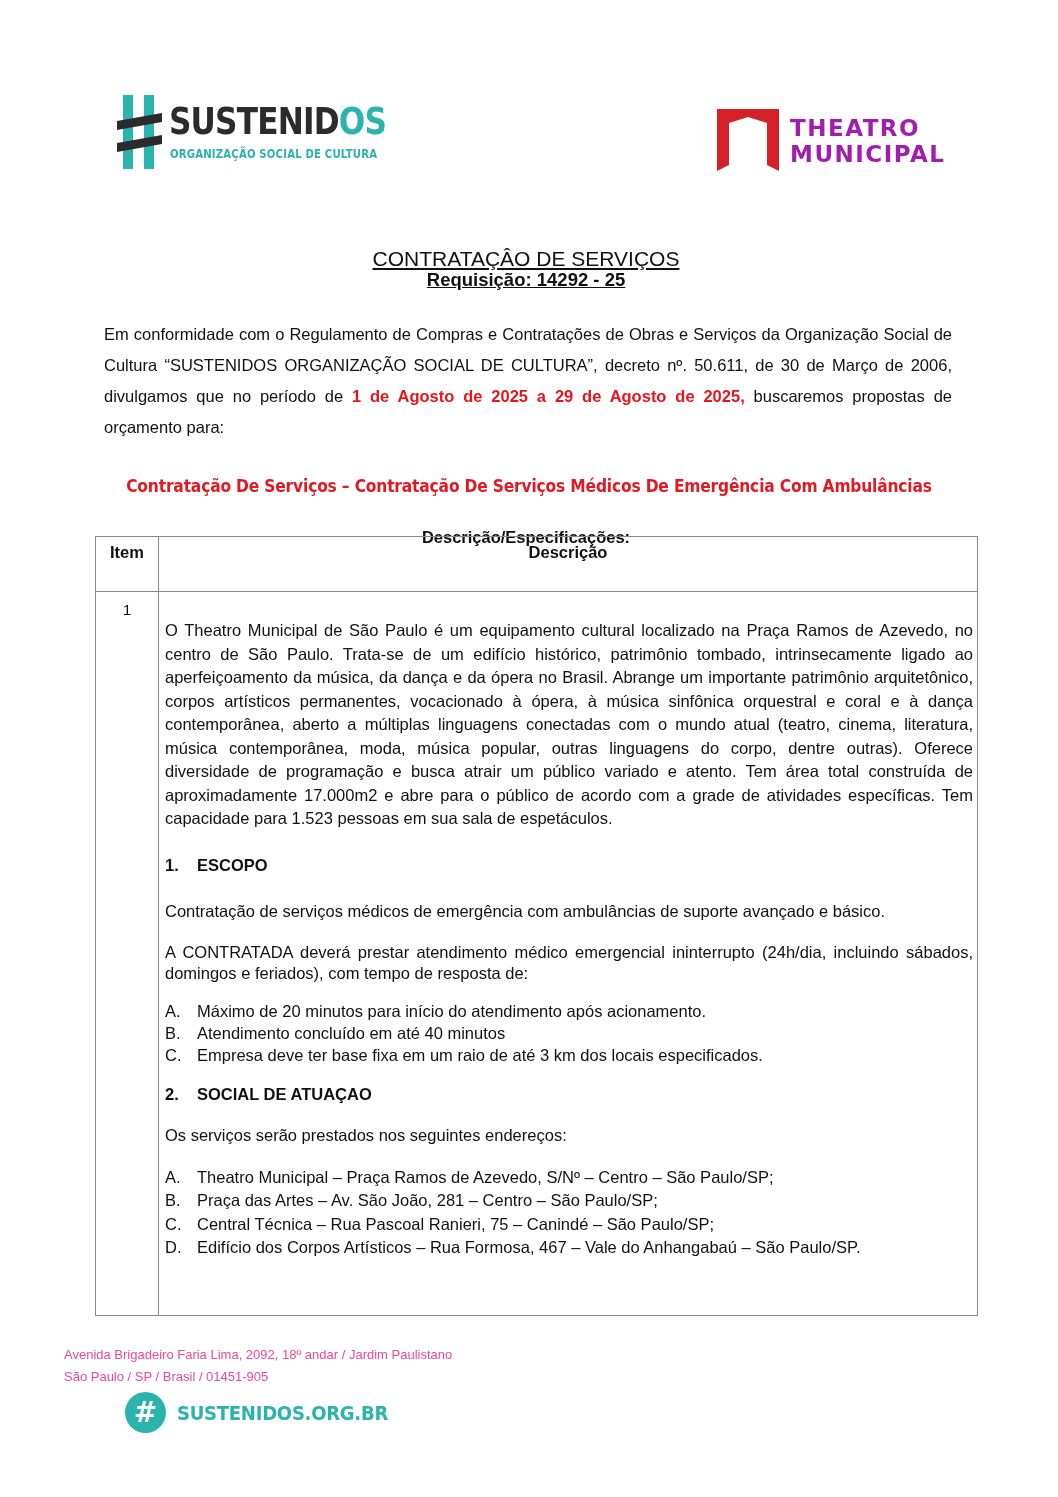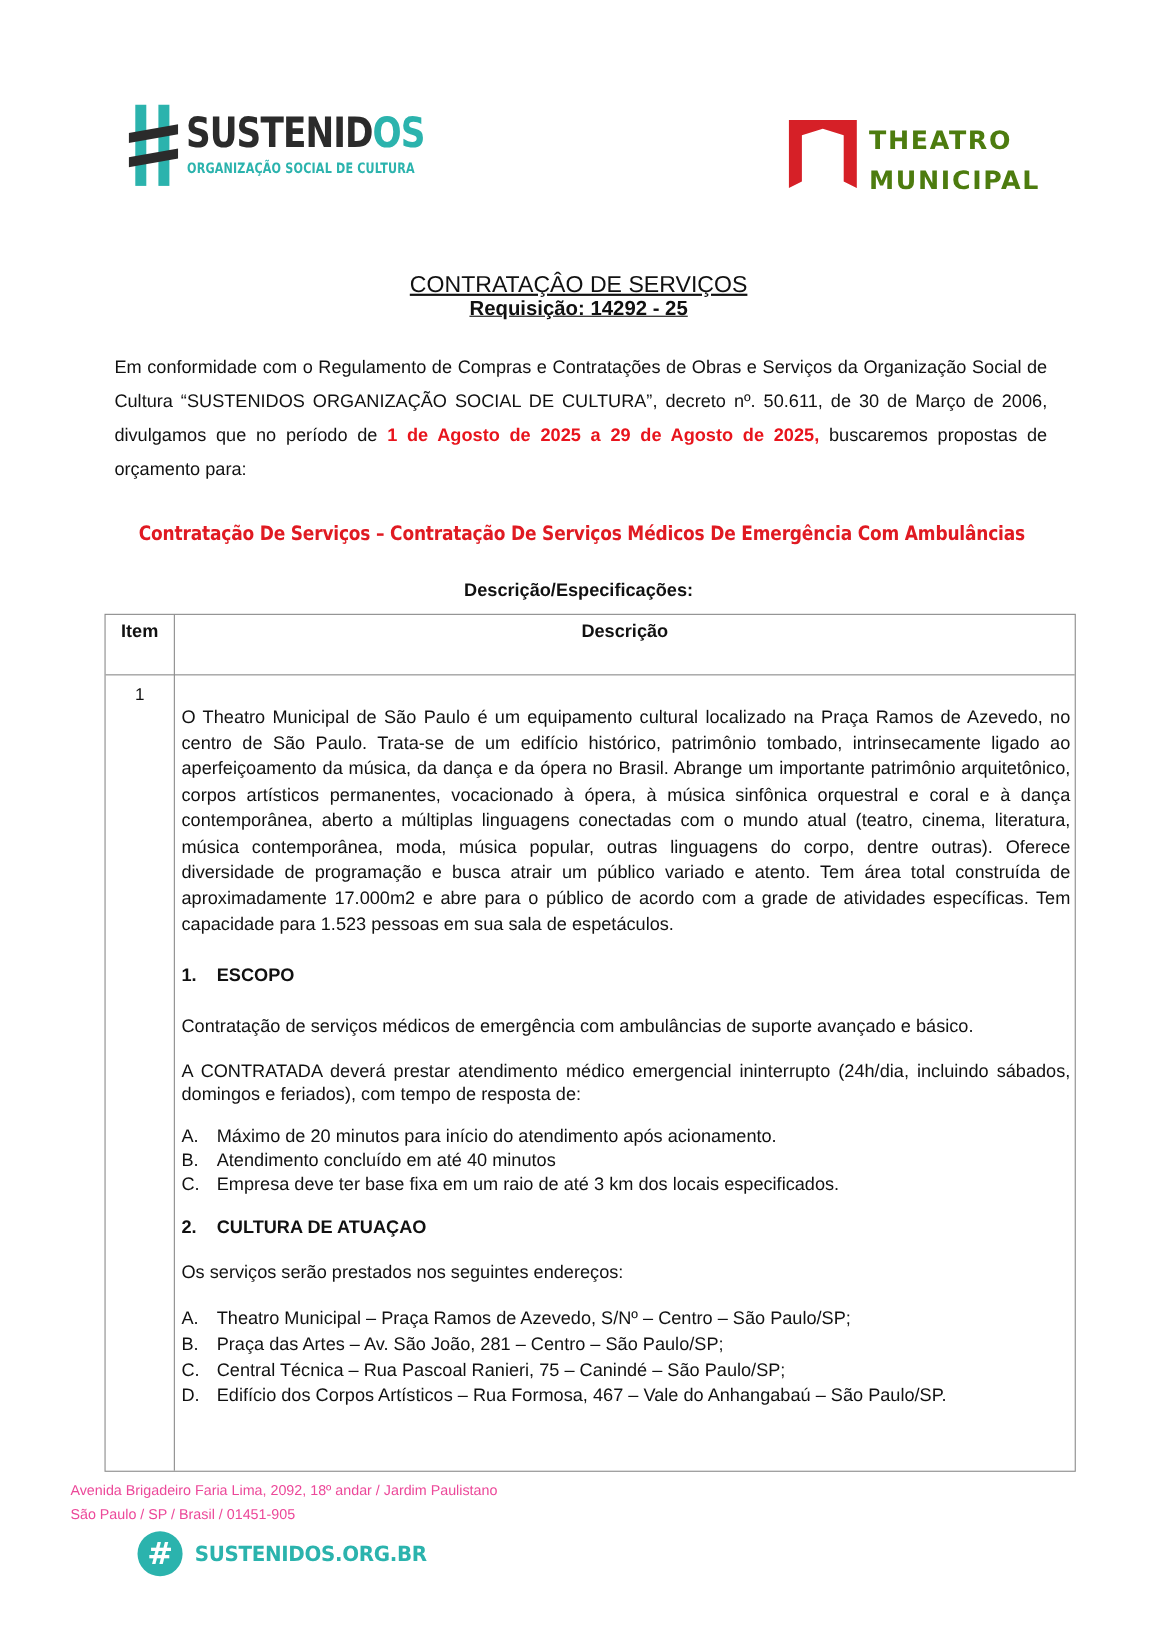--- a/index.html
+++ b/index.html
@@ -10,36 +10,36 @@
   
   .logo-sust { left:117px; top:95px; width:250px; height:80px; }
   .logo-sust .hash { position:absolute; left:0; top:0; width:45px; height:74px; }
   .logo-sust .word { position:absolute; left:52px; top:6px; font-family:"DejaVu Sans", sans-serif;
         font-weight:bold; font-size:38px; letter-spacing:-1px; line-height:40px; color:#2b2b2b; transform:scaleX(0.82); transform-origin:left top; white-space:nowrap; }
   .logo-sust .word .accent { color:#2bb3ad; }
   .logo-sust .sub { position:absolute; left:53px; top:51px; font-family:"DejaVu Sans", sans-serif; font-weight:bold; font-size:13px; color:#2bb3ad; transform:scaleX(0.78); transform-origin:left top; white-space:nowrap; letter-spacing:0.2px; }
 
   .logo-theatro { left:717px; top:109px; width:240px; height:64px; }
   .logo-theatro .arch { position:absolute; left:0; top:0; width:62px; height:62px; }
-  .logo-theatro .t1, .logo-theatro .t2 { position:absolute; left:73px; font-family:"DejaVu Sans", sans-serif; font-weight:bold; font-size:23px; letter-spacing:1.5px; color:#4d7c0f; line-height:24px; white-space:nowrap; }
+  .logo-theatro .t1, .logo-theatro .t2 { position:absolute; left:73px; font-family:"DejaVu Sans", sans-serif; font-weight:bold; font-size:23px; letter-spacing:1.5px; color:#a21caf; line-height:24px; white-space:nowrap; }
   .logo-theatro .t1 { top:7px; }
-  .logo-theatro .t2 { top:44px;text-align:right; }
+  .logo-theatro .t2 { top:33px;text-align:right; }
 
   
   .title1 { left:0; width:1052px; top:247px; text-align:center; font-weight:normal; font-size:21px; text-decoration:underline; }
   .title2 { left:0; width:1052px; top:269px; text-align:center; font-weight:bold; font-size:18.5px; text-decoration:underline; }
 
   .intro { left:104px; top:319px; width:848px; font-size:16.5px; line-height:31px; text-align:justify; }
   .intro .red { color:#e8141c; font-weight:bold; }
 
   .subject { left:0; width:1058px; top:475px; text-align:center; color:#e01a22; font-weight:bold; font-size:18px; font-family:"DejaVu Sans", sans-serif; transform:scaleX(0.86); letter-spacing:-0.2px; }
   .spec-title { left:0; width:1052px; top:528px; text-align:center; font-weight:bold; font-size:16.5px; }
 
   
-  .table { left:95px; top:558px; width:883px; height:780px; border:1px solid #8a8a8a; box-sizing:border-box; }
+  .table { left:95px; top:536px; width:883px; height:780px; border:1px solid #8a8a8a; box-sizing:border-box; }
   .col-div { position:absolute; left:62px; top:0; bottom:0; width:1px; background:#8a8a8a; }
   .row-div { position:absolute; left:0; right:0; top:54px; height:1px; background:#8a8a8a; }
   .th-item { position:absolute; left:0; width:62px; top:6px; text-align:center; font-weight:bold; font-size:16.5px; }
   .th-desc { position:absolute; left:63px; right:0; top:6px; text-align:center; font-weight:bold; font-size:16.5px; }
   .td-num { position:absolute; left:0; width:62px; top:64px; text-align:center; font-size:15.5px; }
   .cell { position:absolute; left:69px; width:808px; top:62px; font-size:16.5px; line-height:23.5px; text-align:justify; }
   .cell p { margin:0; }
   .cell .gap { height:21px; }
   .cell .heading { font-weight:bold; display:flex; }
   .cell .heading .n { width:32px; }
@@ -115,21 +115,21 @@
         <span class="t">Atendimento concluído em até 40 minutos</span>
       </div>
     <div class="li" style="line-height:22px">
         <span class="m">C.</span>
         <span class="t">Empresa deve ter base fixa em um raio de até 3 km dos locais especificados.</span>
       </div>
     <div class="gap" style="height:17px"></div>
 
     <div class="heading">
       <span class="n">2.</span>
-      <span>CULTURA DE ATUAÇAO</span>
+      <span>SOCIAL DE ATUAÇAO</span>
     </div>
     <div class="gap" style="height:18px"></div>
     <p>Os serviços serão prestados nos seguintes endereços:</p>
     <div class="gap" style="height:18px"></div>
     <div class="li">
         <span class="m">A.</span>
         <span class="t">Theatro Municipal – Praça Ramos de Azevedo, S/Nº – Centro – São Paulo/SP;</span>
       </div>
     <div class="li">
         <span class="m">B.</span>

